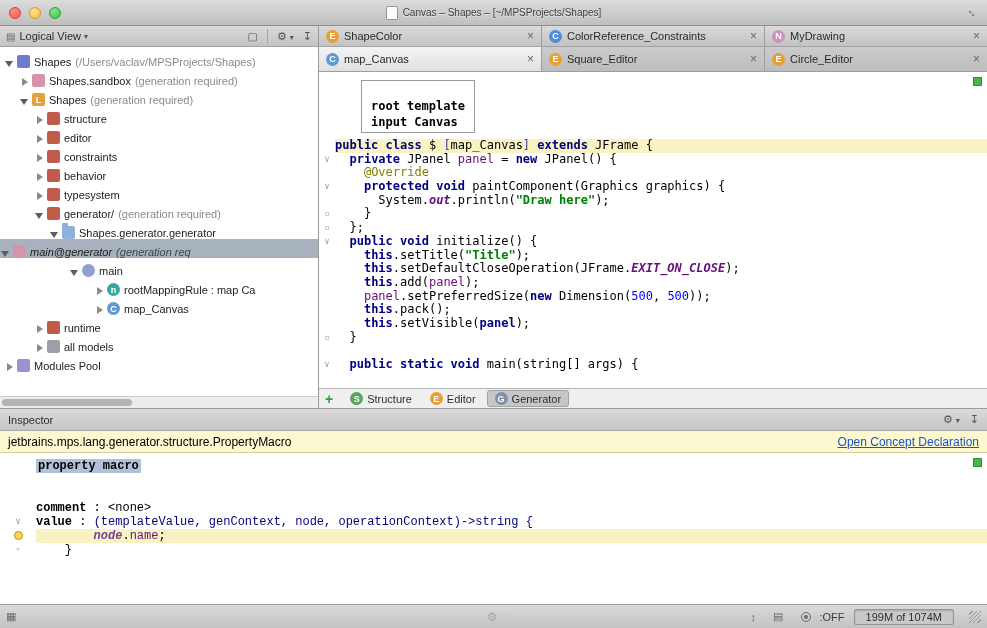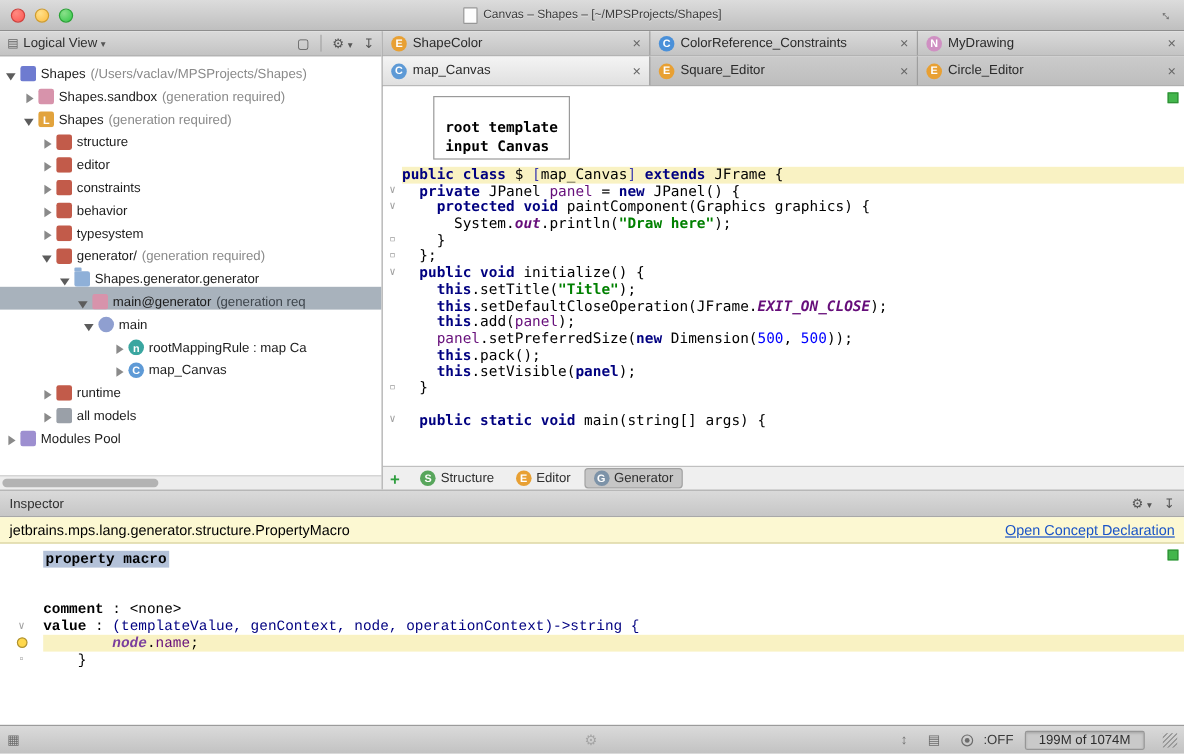--- a/index.html
+++ b/index.html
@@ -199,21 +199,21 @@
         <span class="exp down"></span>
         <span class="ticon ti-generator"></span>
         <span class="tlabel">generator/</span>
         <span class="tsuffix"> (generation required)</span>
       </div>
       <div class="tree-row" style="padding-left: 49px;">
         <span class="exp down"></span>
         <span class="ticon ti-folder"></span>
         <span class="tlabel">Shapes.generator.generator</span>
       </div>
-      <div class="tree-row selected" style="padding-left: 64px;">
+      <div class="tree-row selected" style=" font-style: italic;">
         <span class="exp down"></span>
         <span class="ticon ti-model-gen"></span>
         <span class="tlabel">main@generator</span>
         <span class="tsuffix"> (generation req</span>
       </div>
       <div class="tree-row" style="padding-left: 69px;">
         <span class="exp down"></span>
         <span class="ticon ti-node-main"></span>
         <span class="tlabel">main</span>
       </div>
@@ -290,20 +290,24 @@
       <div>input Canvas</div>
     </div>
     <div id="editor-code">
         <div class="code-line hl">
           <span class="gutter"></span>
           <span class="code-text"><span class="c-kw">public class </span><span class="c-pl">$ </span><span class="c-br">[</span><span class="c-pl">map_Canvas</span><span class="c-br">]</span><span class="c-kw"> extends</span><span class="c-pl"> JFrame {</span></span>
         </div>
         <div class="code-line">
           <span class="gutter">∨</span>
           <span class="code-text"><span class="c-pl">  </span><span class="c-kw">private</span><span class="c-pl"> JPanel </span><span class="c-fd">panel</span><span class="c-pl"> = </span><span class="c-kw">new</span><span class="c-pl"> JPanel() {</span></span>
+        </div>
+        <div class="code-line">
+          <span class="gutter"></span>
+          <span class="code-text"><span class="c-pl">    </span><span class="c-an">@Override</span></span>
         </div>
         <div class="code-line">
           <span class="gutter">∨</span>
           <span class="code-text"><span class="c-pl">    </span><span class="c-kw">protected void</span><span class="c-pl"> paintComponent(Graphics graphics) {</span></span>
         </div>
         <div class="code-line">
           <span class="gutter"></span>
           <span class="code-text"><span class="c-pl">      System.</span><span class="c-sf">out</span><span class="c-pl">.println(</span><span class="c-st">"Draw here"</span><span class="c-pl">);</span></span>
         </div>
         <div class="code-line">

